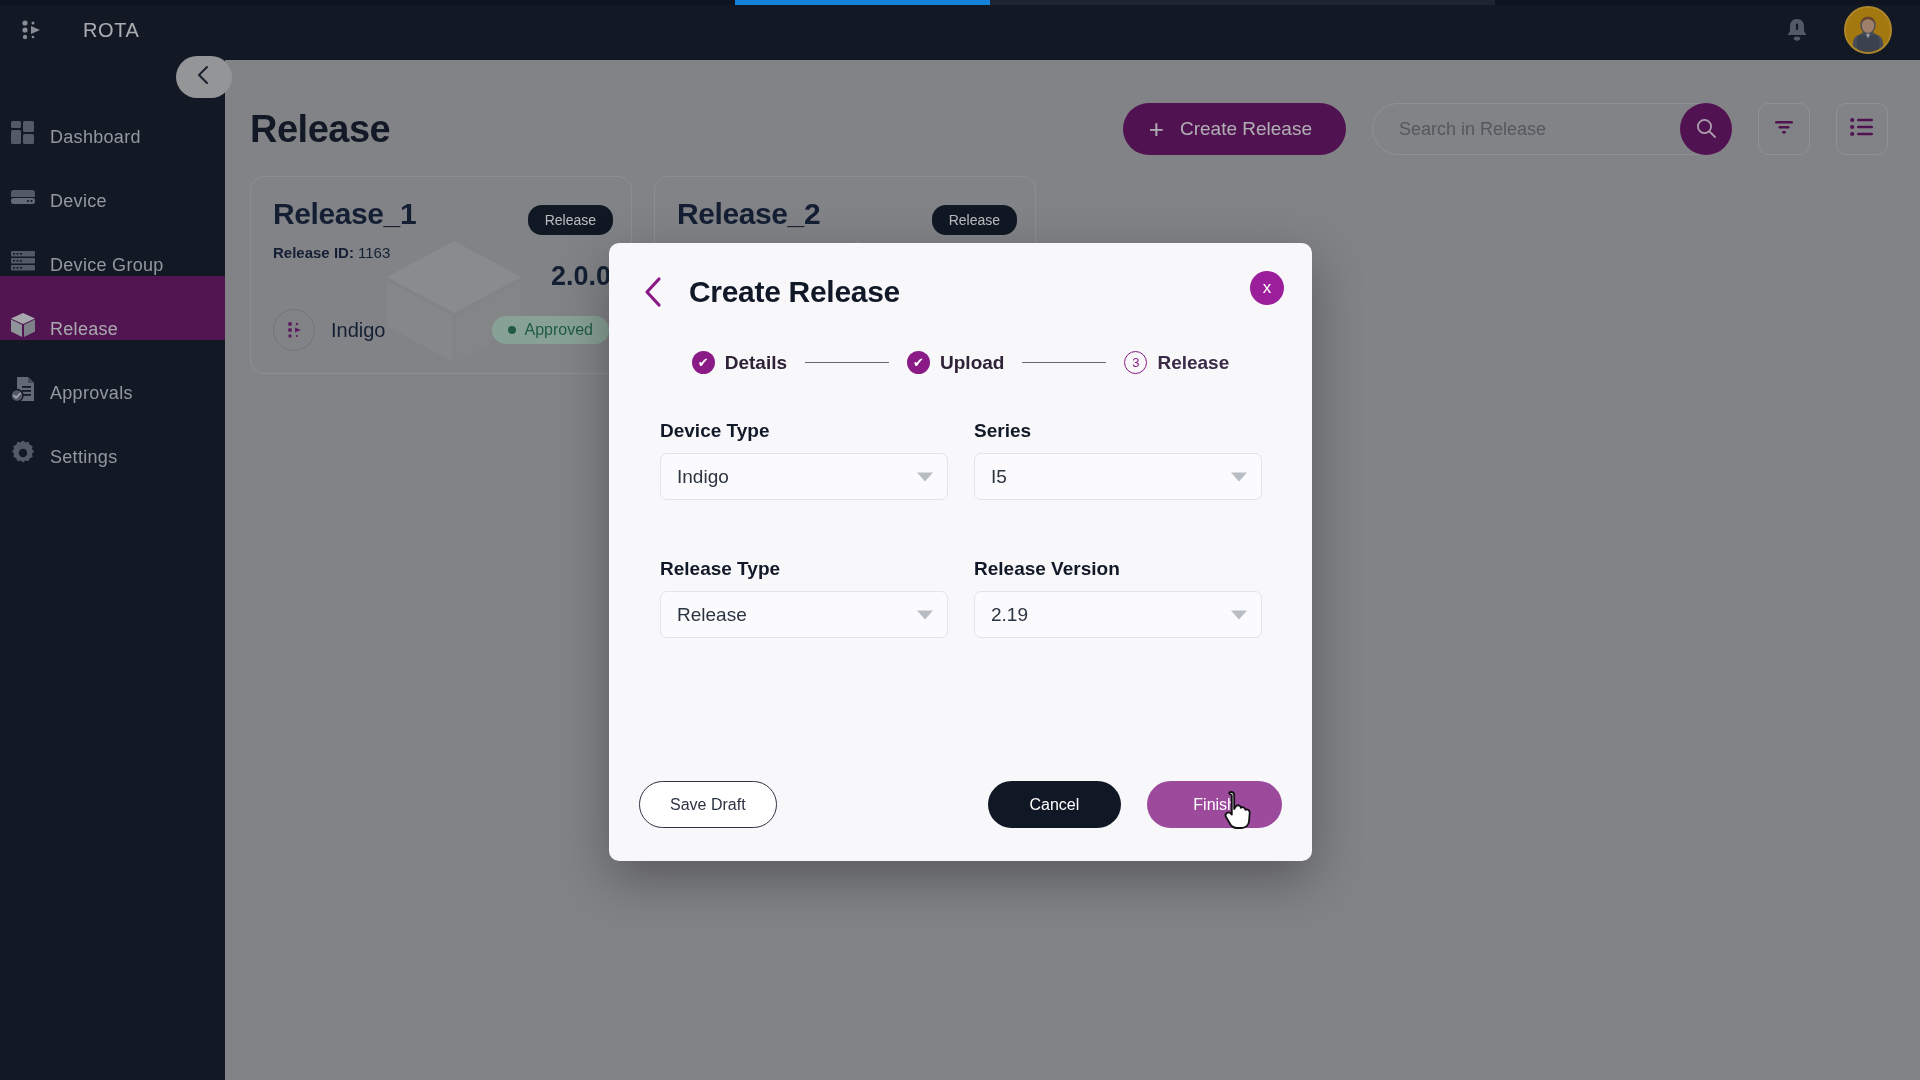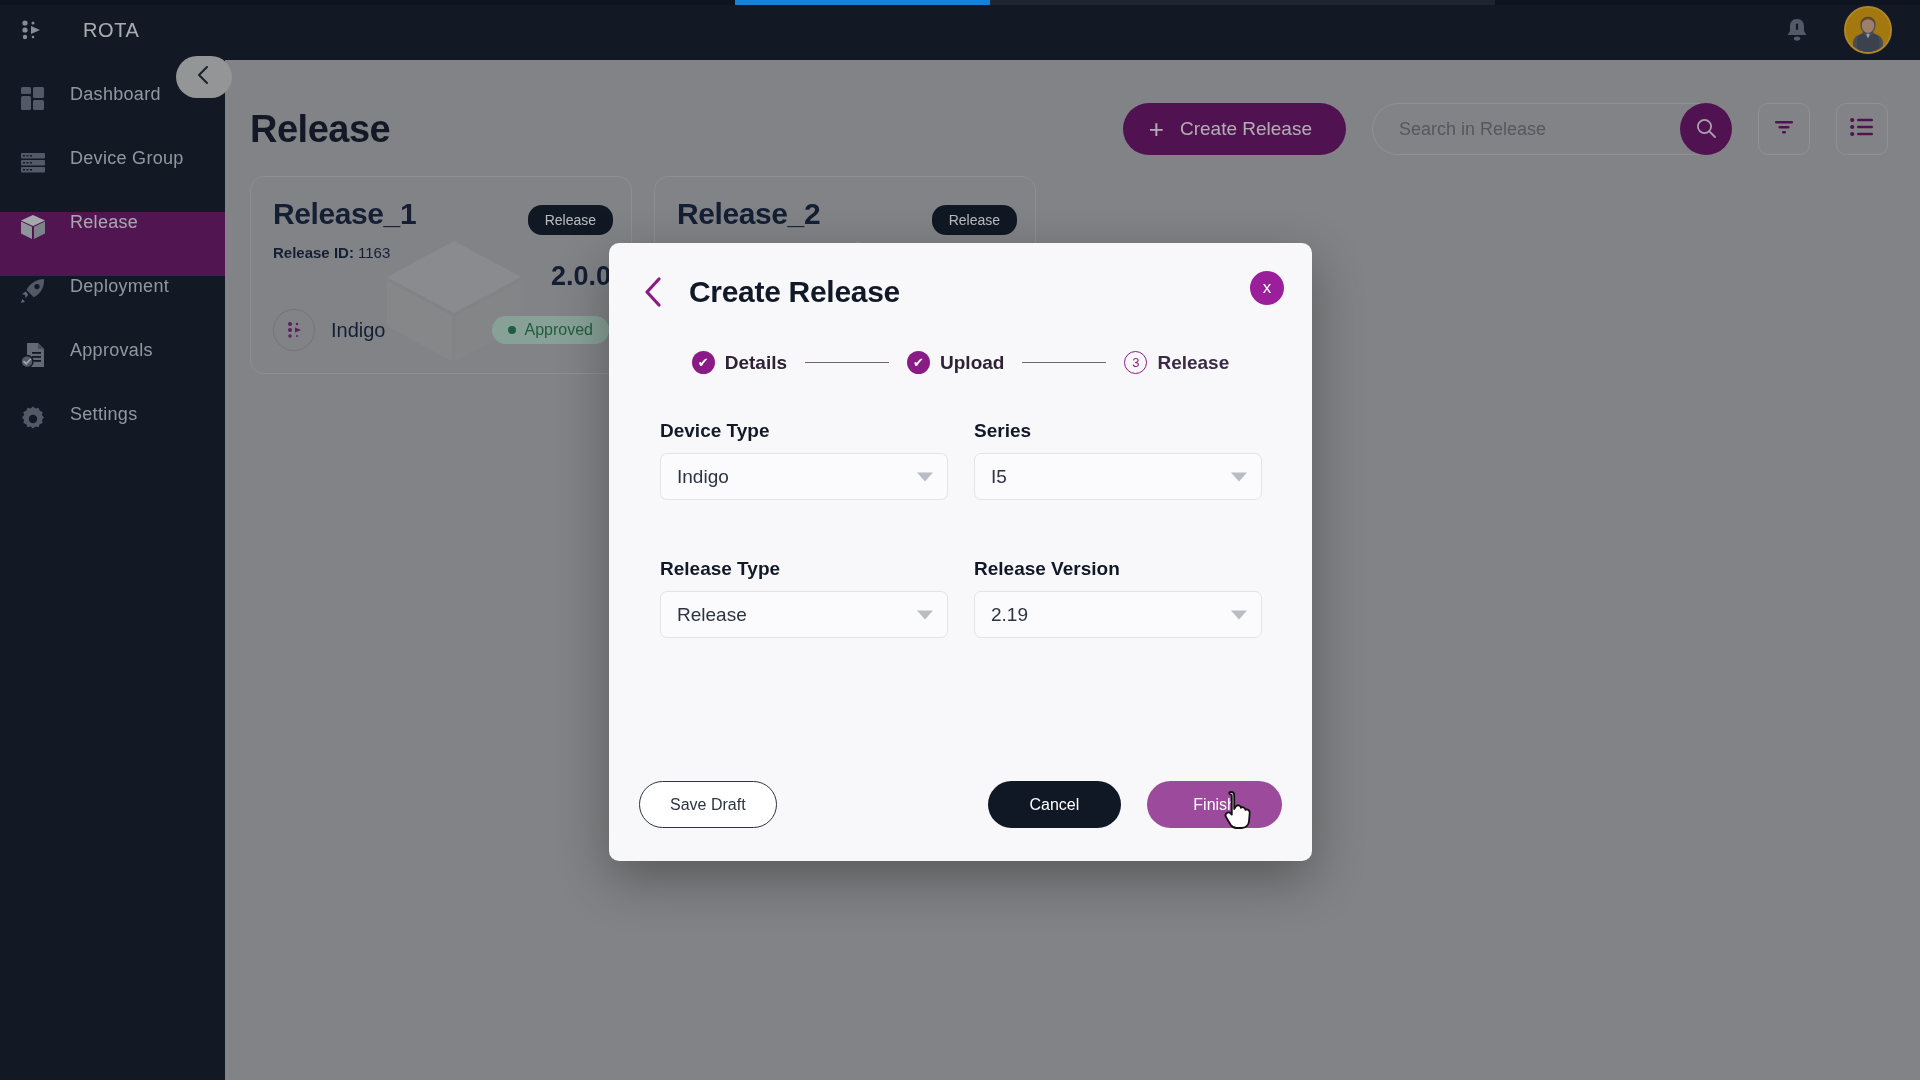--- a/index.html
+++ b/index.html
@@ -45,22 +45,22 @@
     border: 2px solid #f0b62e; cursor: pointer;
   }
 
   
   .sidebar {
     position: absolute; top: 60px; left: 0; width: 225px; height: 1020px;
     background: #101826; z-index: 35;
   }
   .nav { padding-top: 24px; }
   .nav-item {
-    display: flex; align-items: flex-start; height: 64px;
-    padding-left: 18px; gap: 22px; cursor: pointer;
+    display: flex; align-items: flex-end; height: 64px;
+    padding-left: 8px; gap: 12px; cursor: pointer;
   }
   .nav-item .nav-icon {
     width: 30px; height: 30px; display: flex; align-items: center; justify-content: center;
     flex: 0 0 30px;
   }
   .nav-item .nav-label {
     color: #c7ccd6; font-size: 18px; letter-spacing: .3px; white-space: nowrap;
   }
   .nav-item.active { background: #6b1466; }
   .nav-item.active .nav-label { color: #e7e4ea; }
@@ -279,20 +279,31 @@
           <svg width="26" height="26" viewBox="0 0 26 26">
             <rect x="1" y="1" width="10" height="7" rx="1.5" fill="#6d7585"></rect>
             <rect x="13" y="1" width="11" height="11" rx="1.5" fill="#6d7585"></rect>
             <rect x="1" y="10" width="10" height="14" rx="1.5" fill="#6d7585"></rect>
             <rect x="13" y="14" width="11" height="10" rx="1.5" fill="#6d7585"></rect>
           </svg>
         </span>
         <span class="nav-label">Dashboard</span>
       </div>
 
+      <div class="nav-item">
+        <span class="nav-icon">
+          <svg width="28" height="24" viewBox="0 0 28 24">
+            <path d="M5 5 h18 a3 3 0 0 1 3 3 v4 H2 V8 a3 3 0 0 1 3 -3 Z" fill="#6d7585"></path>
+            <rect x="2" y="13" width="24" height="6" rx="2.5" fill="#848c9a"></rect>
+            <circle cx="19" cy="16" r="1.1" fill="#101826"></circle>
+            <circle cx="22.5" cy="16" r="1.1" fill="#101826"></circle>
+          </svg>
+        </span>
+        <span class="nav-label">Device</span>
+      </div>
 
       <div class="nav-item">
         <span class="nav-icon">
           <svg width="28" height="24" viewBox="0 0 28 24">
             <rect x="2" y="2" width="24" height="5.5" rx="1" fill="#6d7585"></rect>
             <rect x="2" y="9" width="24" height="5.5" rx="1" fill="#6d7585"></rect>
             <rect x="2" y="16" width="24" height="5.5" rx="1" fill="#6d7585"></rect>
             <rect x="4" y="4" width="2" height="1.5" fill="#101826"></rect>
             <rect x="7.5" y="4" width="2" height="1.5" fill="#101826"></rect>
             <rect x="11" y="4" width="2" height="1.5" fill="#101826"></rect>
@@ -311,31 +322,20 @@
         <span class="nav-icon">
           <svg width="28" height="28" viewBox="0 0 28 28">
             <path d="M14 2 L26 7.5 L14 13 L2 7.5 Z" fill="#e4e6ea"></path>
             <path d="M2 8.5 L13 13.8 V26 L2 20.5 Z" fill="#c3c7ce"></path>
             <path d="M26 8.5 L15 13.8 V26 L26 20.5 Z" fill="#a9aeb7"></path>
           </svg>
         </span>
         <span class="nav-label">Release</span>
       </div>
 
-      <div class="nav-item">
-        <span class="nav-icon">
-          <svg width="28" height="28" viewBox="0 0 28 28">
-            <path d="M25 2 C18 2 11 6 7.5 13 l7.2 7.2 C21.8 16.8 25.6 9.6 25 2 Z" fill="#6d7585"></path>
-            <circle cx="18" cy="9.6" r="2.6" fill="#101826"></circle>
-            <path d="M7 14.5 L3 17 l3.2 1 0.3 3.3 2.6 -3.6 Z" fill="#848c9a"></path>
-            <path d="M2 26 l4 -1.3 -2.7 -2.7 Z" fill="#848c9a"></path>
-          </svg>
-        </span>
-        <span class="nav-label">Deployment</span>
-      </div>
 
       <div class="nav-item">
         <span class="nav-icon">
           <svg width="28" height="28" viewBox="0 0 28 28">
             <path d="M8 2 h11 l6 6 v18 H8 Z" fill="#848c9a"></path>
             <path d="M19 2 l6 6 h-6 Z" fill="#5b6472"></path>
             <rect x="13" y="11" width="9" height="1.8" fill="#101826"></rect>
             <rect x="13" y="15" width="9" height="1.8" fill="#101826"></rect>
             <rect x="13" y="19" width="9" height="1.8" fill="#101826"></rect>
             <circle cx="8" cy="20.5" r="6" fill="#6d7585" stroke="#101826" stroke-width="1.4"></circle>

